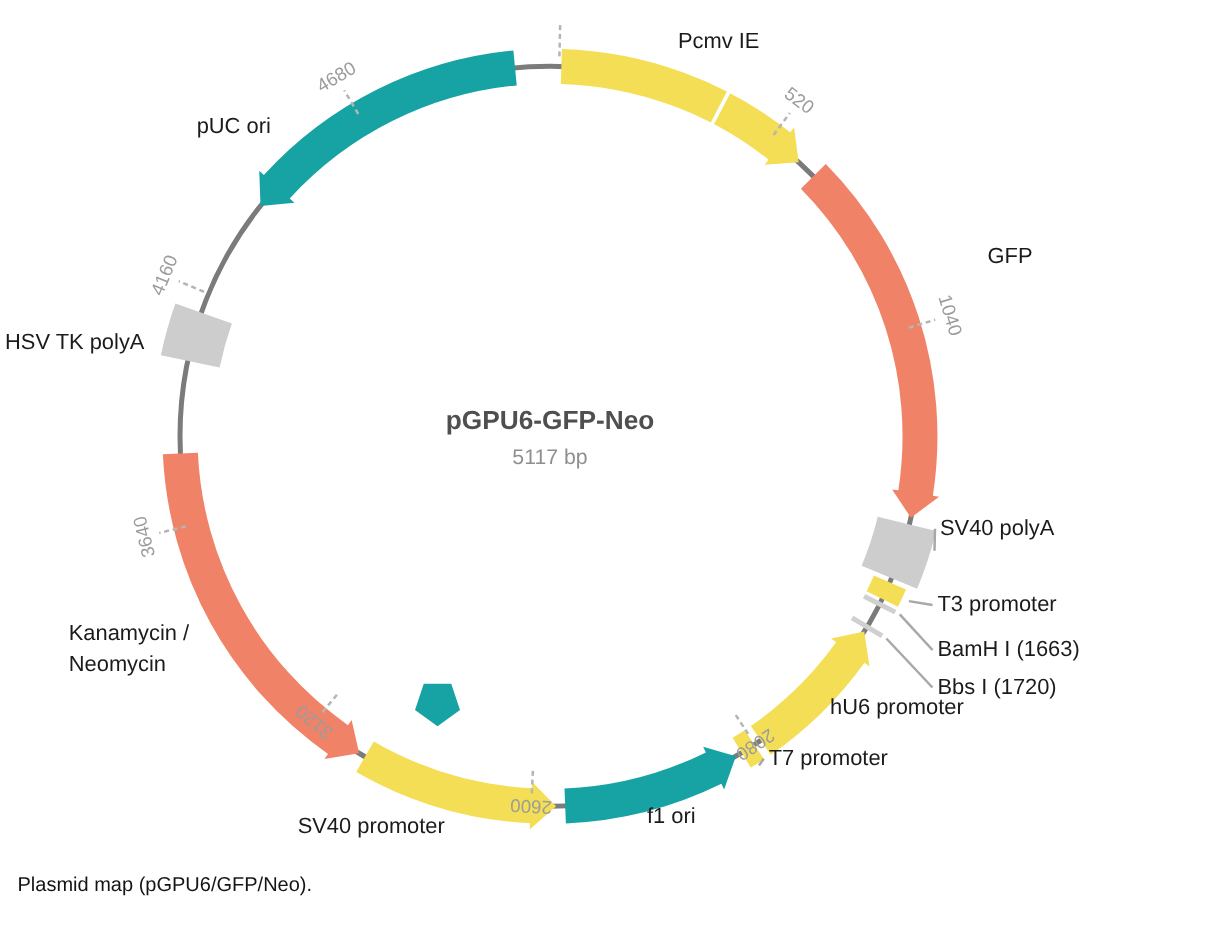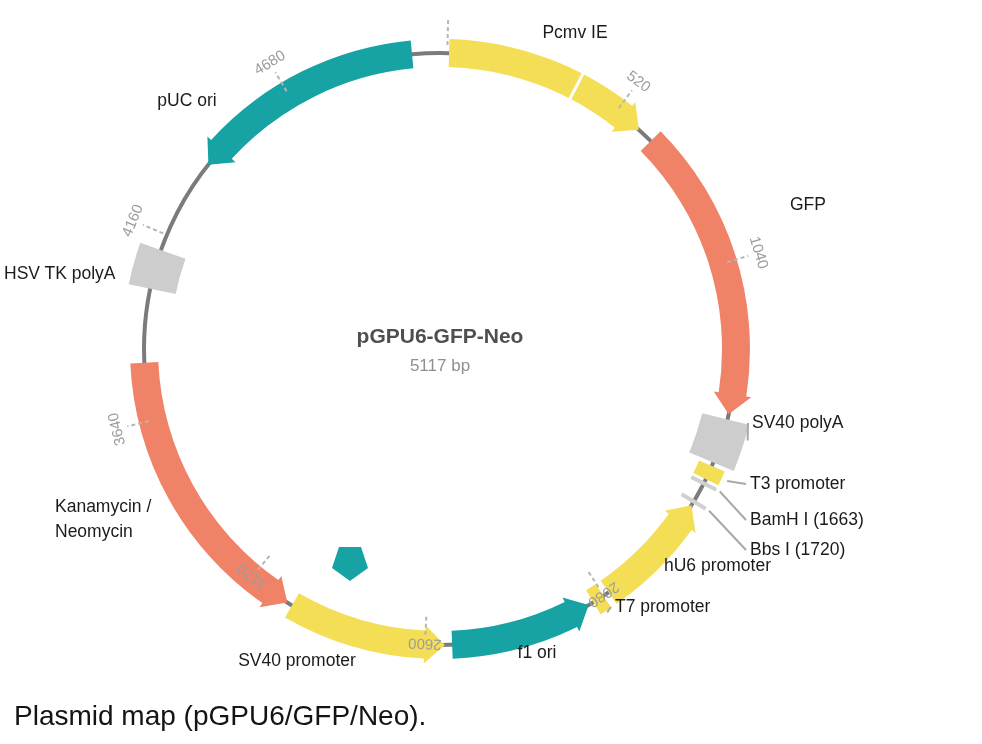--- a/index.html
+++ b/index.html
@@ -3,21 +3,21 @@
 <meta charset="utf-8">
 <style>
   html,body{margin:0;padding:0;background:#ffffff;}
   .page{position:relative;width:982px;height:744px;background:#ffffff;overflow:hidden;
         font-family:"Liberation Sans","DejaVu Sans",sans-serif;}
   svg text{font-family:"Liberation Sans","DejaVu Sans",sans-serif;}
   .feat-label{font-size:17.5px;fill:#1B1B1B;}
   .tick-label{font-size:15px;fill:#9C9C9C;}
   .map-title{font-size:21px;font-weight:bold;fill:#4F4F4F;}
   .map-size{font-size:17px;fill:#8F8F8F;}
-  .caption{position:absolute;left:14px;top:700px;margin:0;font-size:28px;color:#141414;}
+  .caption{position:absolute;left:14px;top:700px;margin:0;font-size:16px;color:#141414;}
 </style>
 </head>
 <body>
 
 <div class="page">
   <figure style="margin:0">
     <svg id="map-canvas" width="982" height="700" viewBox="0 0 982 700">
       <g id="map-layers">
           <circle cx="440" cy="349" r="296" fill="none" stroke="#7B7B7B" stroke-width="4"></circle>
           <path d="M 449.5 39.1 A 310 310 0 0 1 632.2 105.8 L 635.3 101.8 L 638.9 129.8 L 611.7 131.7 L 614.8 127.7 A 282 282 0 0 0 448.7 67.1 Z" fill="#F4DE55"></path>

